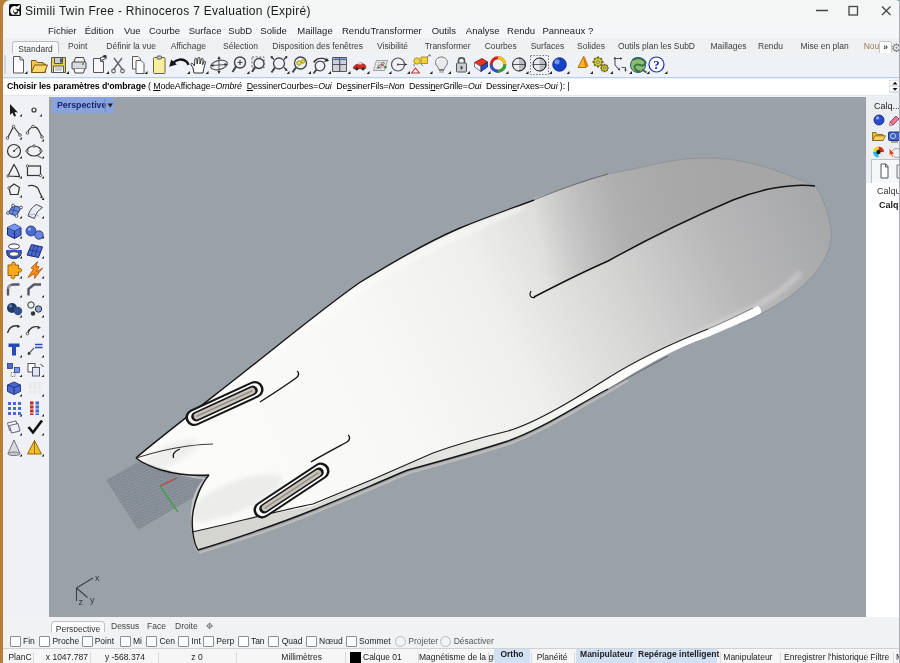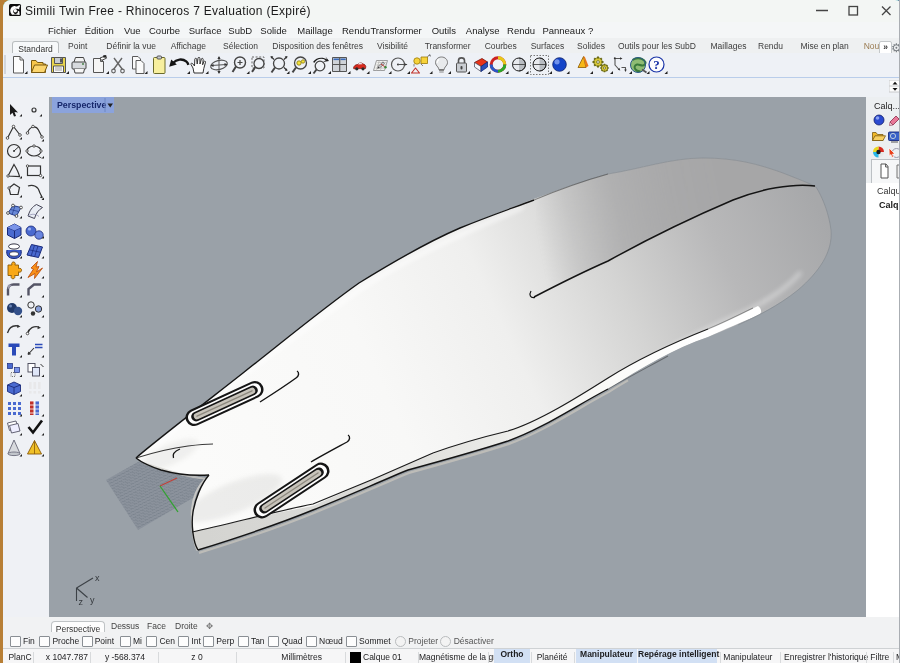--- a/index.html
+++ b/index.html
@@ -77,21 +77,21 @@
     <span style="left:65px">Point</span>
     <span style="left:103.3px">Définir la vue</span>
     <span style="left:167.7px">Affichage</span>
     <span style="left:220px">Sélection</span>
     <span style="left:269.3px">Disposition des fenêtres</span>
     <span style="left:374px">Visibilité</span>
     <span style="left:421.7px">Transformer</span>
     <span style="left:481.7px">Courbes</span>
     <span style="left:527.7px">Surfaces</span>
     <span style="left:574px">Solides</span>
-    <span style="left:615px">Outils pour les SubD</span>
+    <span style="left:615px">Outils plan les SubD</span>
     <span style="left:707.5px">Maillages</span>
     <span style="left:755px">Rendu</span>
     <span style="left:797.5px">Mise en plan</span>
     <span style="left:860.7px;color:#9a7b52">Nou</span>
     <span style="left:876px;width:11px;height:13px;background:#fff;border:1px solid #c4c8ca;border-radius:2px;text-align:center;font-weight:bold;color:#333">»</span>
     <span class="gear" style="left:888px;font-size:12px">⚙</span>
   </div>
 
   <svg id="toolbar" class="abs" style="left:0;top:53px" width="900" height="24" viewBox="0 0 900 24">
     <rect x="0" y="0" width="900" height="24" fill="#eef1f6"></rect>
@@ -276,20 +276,21 @@
       <path d="M563.5 21 L566.5 21 L566.5 18 Z"></path>
         <path d="M587 21 L590 21 L590 18 Z"></path>
         <path d="M607 21 L610 21 L610 18 Z"></path>
       <path d="M626 21 L629 21 L629 18 Z"></path>
         <path d="M643.5 21 L646.5 21 L646.5 18 Z"></path>
         <path d="M661.5 21 L664.5 21 L664.5 18 Z"></path>
     </g>
   </svg>
 
   <div id="cmdbar" class="abs">
+    <div id="cmdinput" class="abs"><b>Choisir les paramètres d'ombrage</b> ( <u>M</u>odeAffichage=<i>Ombré</i>&nbsp; <u>D</u>essinerCourbes=<i>Oui</i>&nbsp; De<u>s</u>sinerFils=<i>Non</i>&nbsp; Dessi<u>n</u>erGrille=<i>Oui</i>&nbsp; Dessin<u>e</u>rAxes=<i>Oui</i> ): |</div>
     <svg class="abs" style="left:886px;top:2px" width="13" height="13" viewBox="0 0 13 13">
       <rect x="0" y="0" width="12" height="12" fill="#fdfdfd" stroke="#c8cacc" stroke-width="1"></rect>
       <path d="M0 6 L12 6" stroke="#c8cacc" stroke-width="1"></path>
       <path d="M3.5 4.5 L6 1.8 L8.5 4.5 Z" fill="#111"></path>
       <path d="M3.5 8 L8.5 8 L6 10.7 Z" fill="#111"></path>
     </svg>
   </div>
 
   <svg id="sidebar" class="abs" width="46" height="520" viewBox="0 0 46 520">
     <rect x="0" y="0" width="46" height="520" fill="#eff1f5"></rect>

